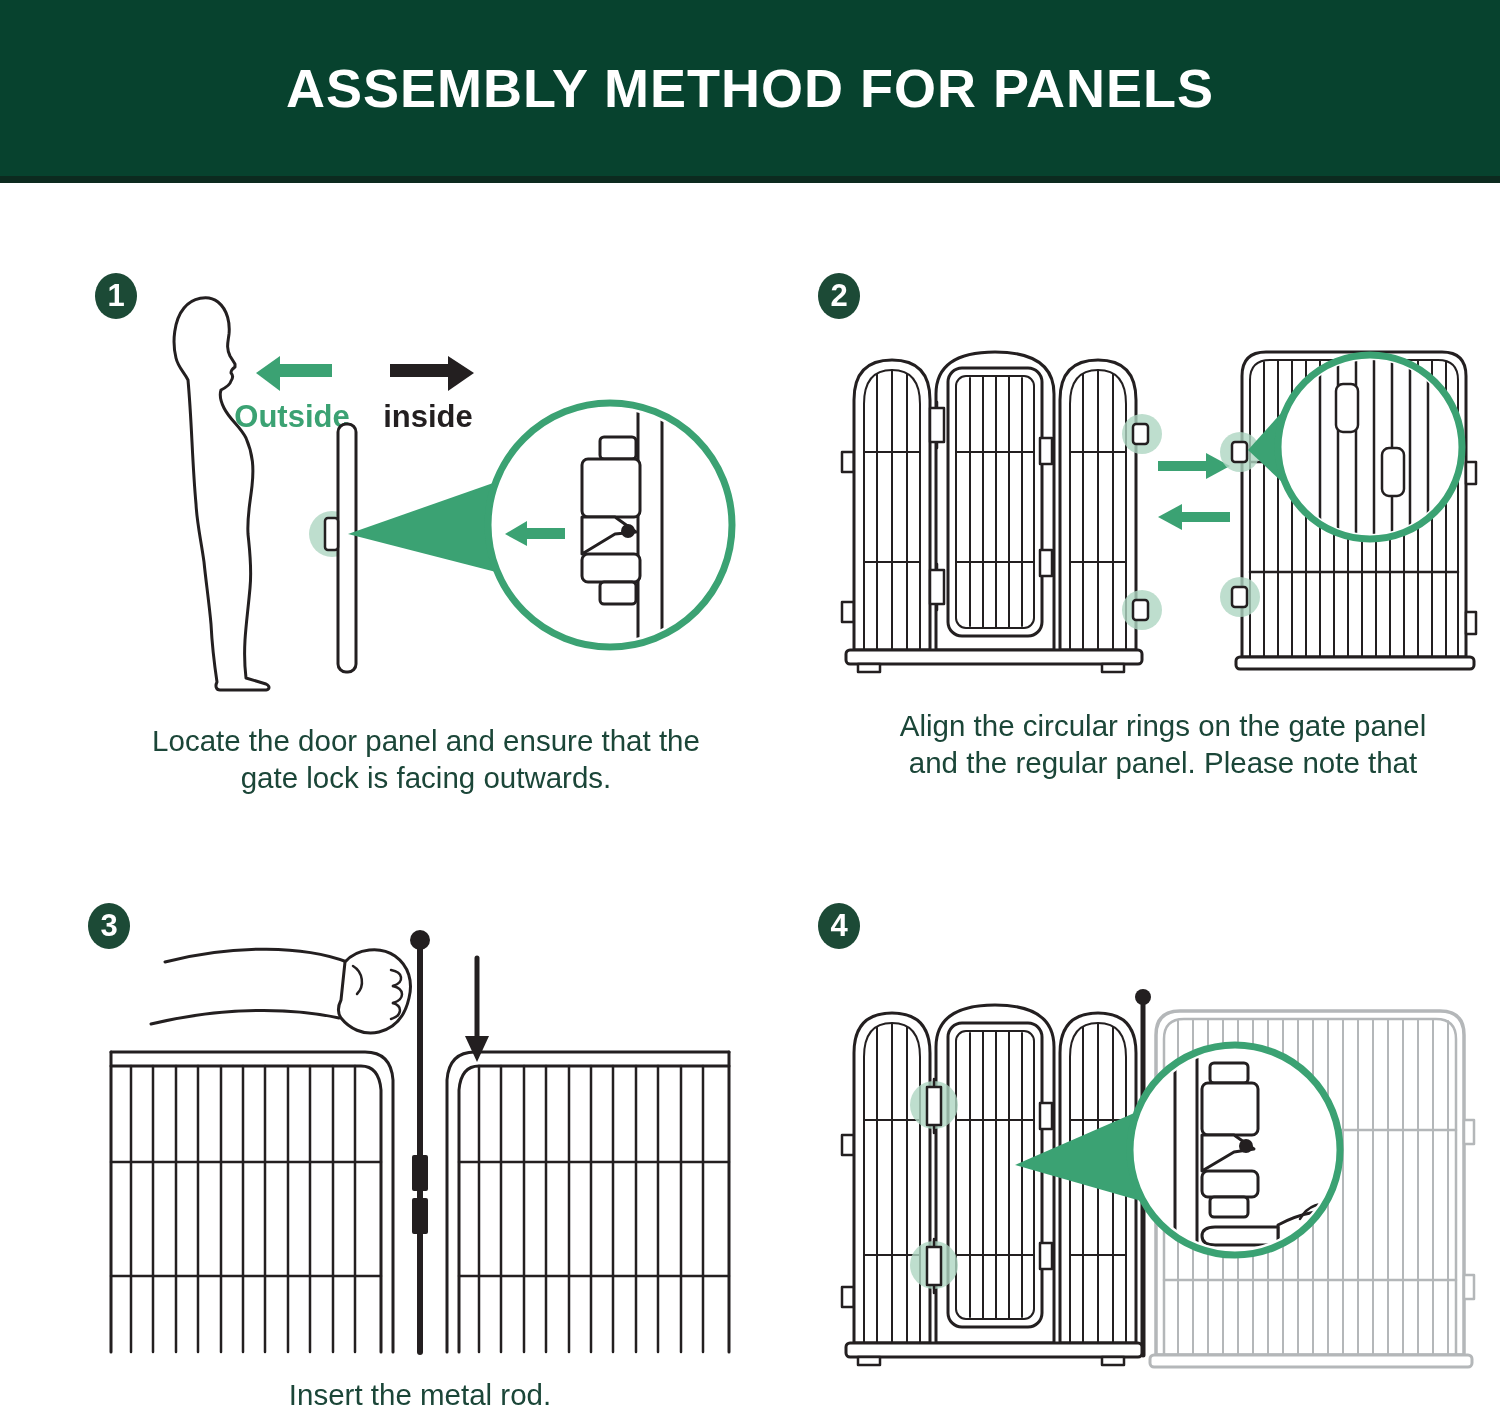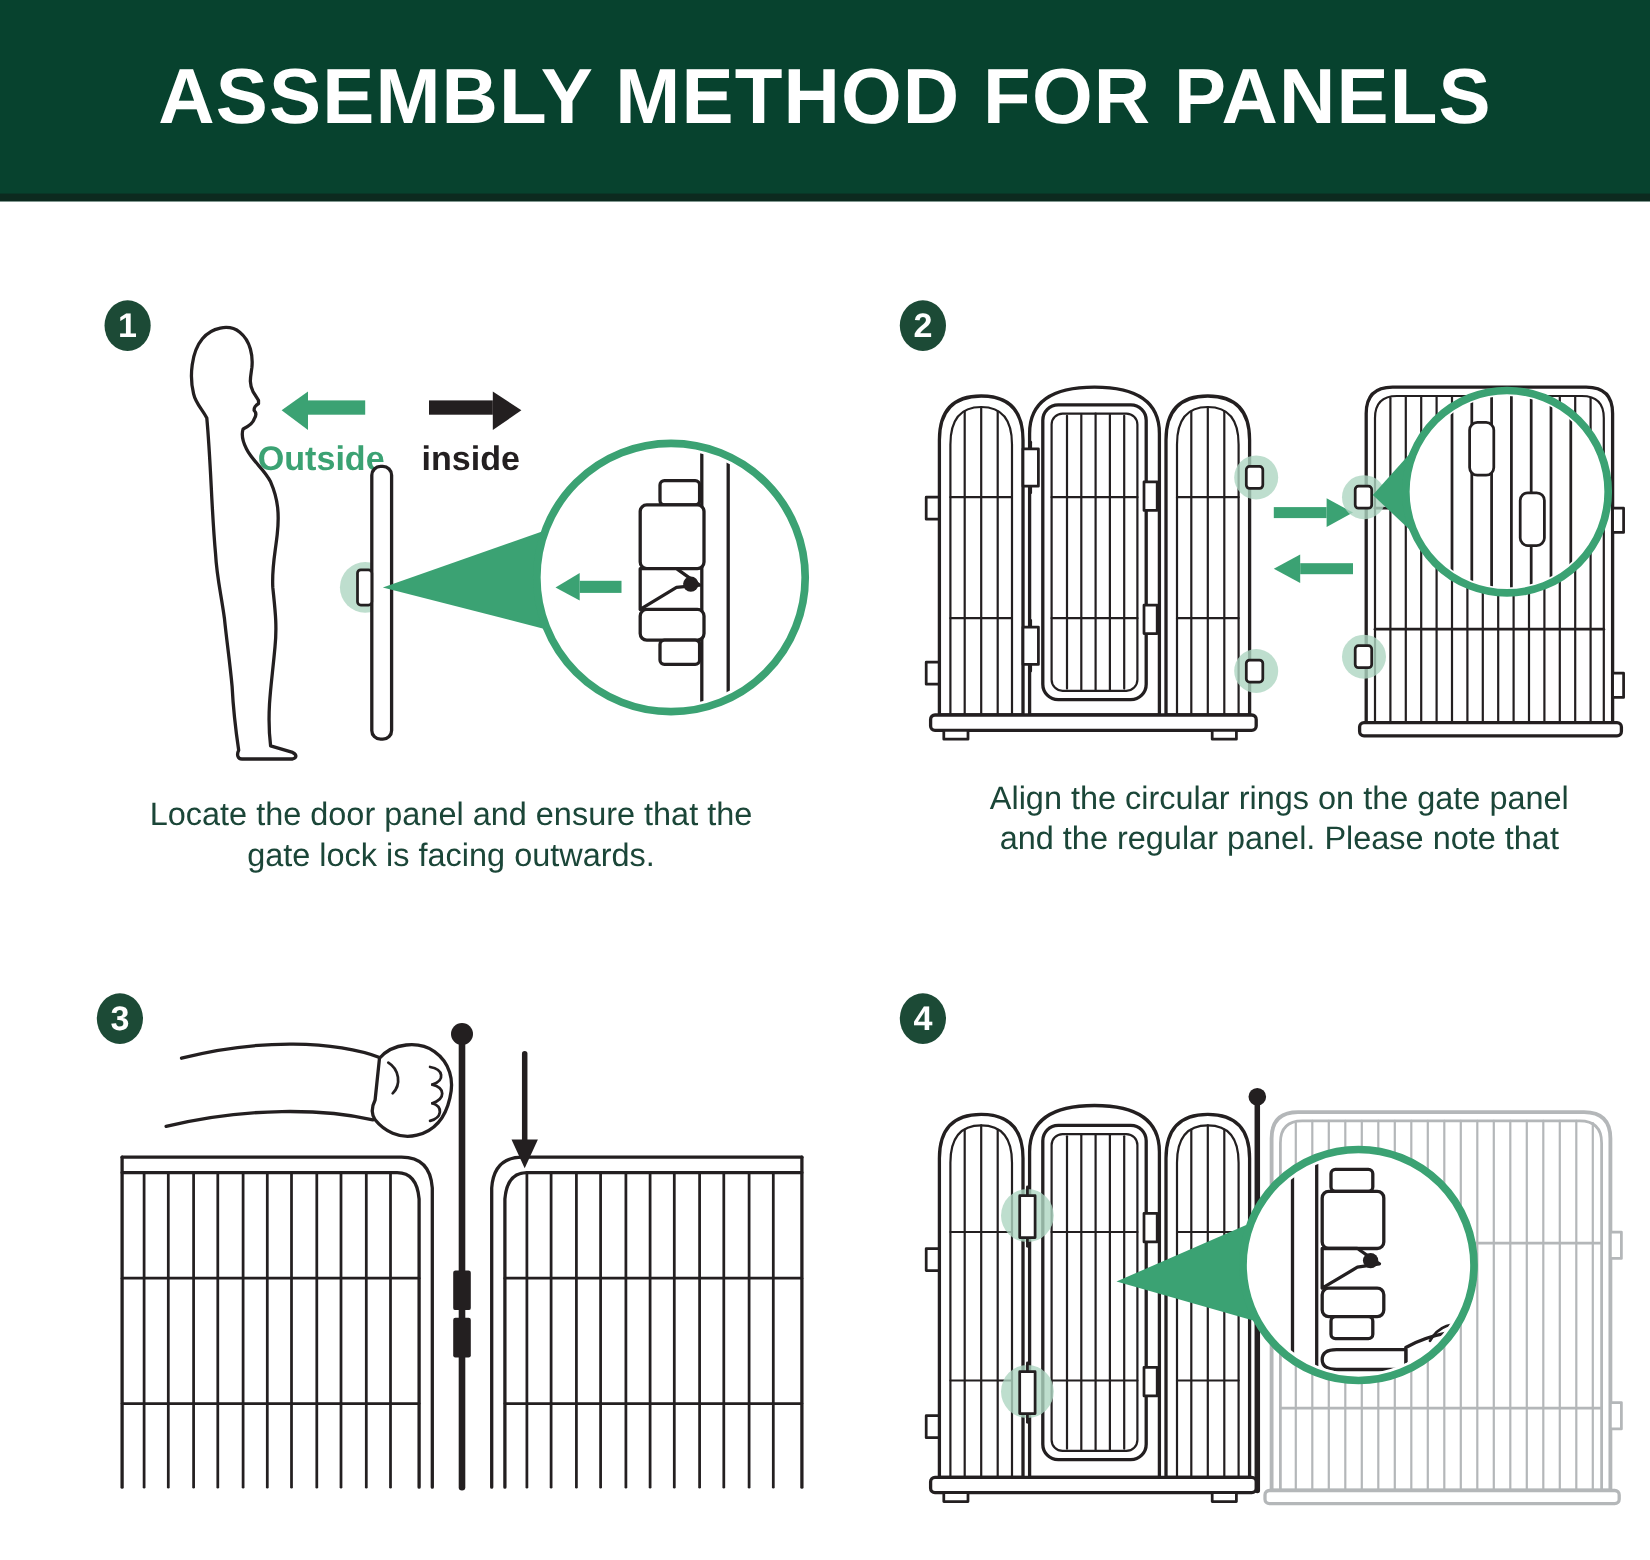--- a/index.html
+++ b/index.html
@@ -15,21 +15,21 @@
   *{margin:0;padding:0;box-sizing:border-box;}
   body{background:#ffffff;font-family:"Liberation Sans", sans-serif;}
   .page{position:relative;width:1500px;height:1418px;background:#ffffff;overflow:hidden;}
   .header{
     position:absolute;left:0;top:0;width:1500px;height:183px;
     background:var(--c-header-bg);
     border-bottom:7px solid var(--c-header-edge);
     display:flex;align-items:center;justify-content:center;
   }
   .header h1{
-    color:#ffffff;font-size:71px;font-weight:bold;letter-spacing:1px;
+    color:#ffffff;font-size:54px;font-weight:bold;letter-spacing:1px;
     font-family:"Liberation Sans", sans-serif;white-space:nowrap;
   }
   .badge{
     position:absolute;width:42px;height:46px;border-radius:50%;
     background:var(--c-badge-bg);color:#ffffff;
     display:flex;align-items:center;justify-content:center;
     font-size:31px;font-weight:bold;
   }
   .illu{position:absolute;}
   .caption{
@@ -109,21 +109,21 @@
       <circle class="solid" cx="548" cy="259" r="7"></circle>
       <rect class="inkfill" stroke-width="3" x="502" y="282" width="58" height="28" rx="6"></rect>
       <rect class="inkfill" stroke-width="3" x="520" y="310" width="36" height="22" rx="4"></rect>
       <g>
         <rect class="accent" x="447" y="256" width="38" height="11"></rect>
         <polygon class="accent" points="447,249 447,274 425,262"></polygon>
       </g>
     </g>
   </svg>
 
-  <div class="caption" style="left:80px;top:722px;width:660px;">
+  <div class="caption" style="left:96px;top:722px;width:660px;">
     <div>Locate the door panel and ensure that the</div>
     <div>gate lock is facing outwards.</div>
   </div>
 
   <div class="badge" style="left:818px;top:273px;">
     <span>2</span>
   </div>
 
   <svg class="illu" style="left:830px;top:312px;" width="670" height="400" viewBox="0 0 670 400">
     <defs>
@@ -307,20 +307,23 @@
       <path class="ink" stroke-width="2.5" d="M298,103 C308,106 307,116 296,119"></path>
       <path class="ink" stroke-width="2.5" d="M258,66 C268,72 270,86 262,94"></path>
     </g>
 
     <g>
       <line class="ink" stroke-width="5" x1="382" y1="58" x2="382" y2="140"></line>
       <polygon class="solid" points="370,136 394,136 382,162"></polygon>
     </g>
   </svg>
 
+  <div class="caption" style="left:95px;top:1376px;width:650px;">
+    <div>Insert the metal rod.</div>
+  </div>
 
   <div class="badge" style="left:818px;top:903px;">
     <span>4</span>
   </div>
 
   <svg class="illu" style="left:830px;top:935px;" width="670" height="440" viewBox="0 0 670 440">
     <defs>
       <clipPath id="c4">
           <circle cx="405" cy="215" r="99"></circle>
         </clipPath>

